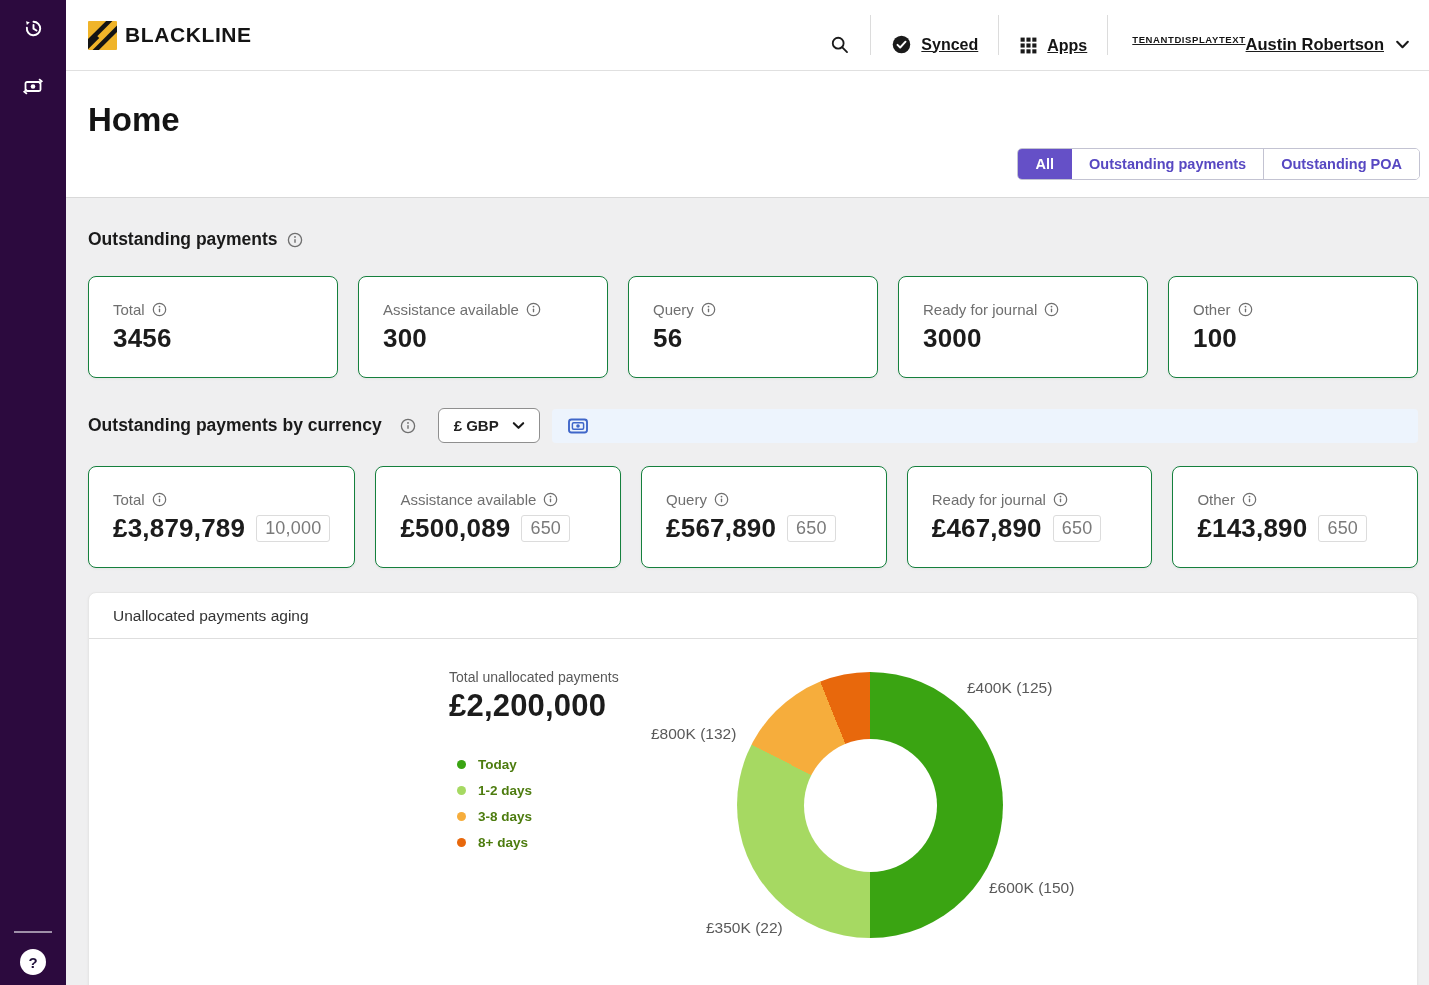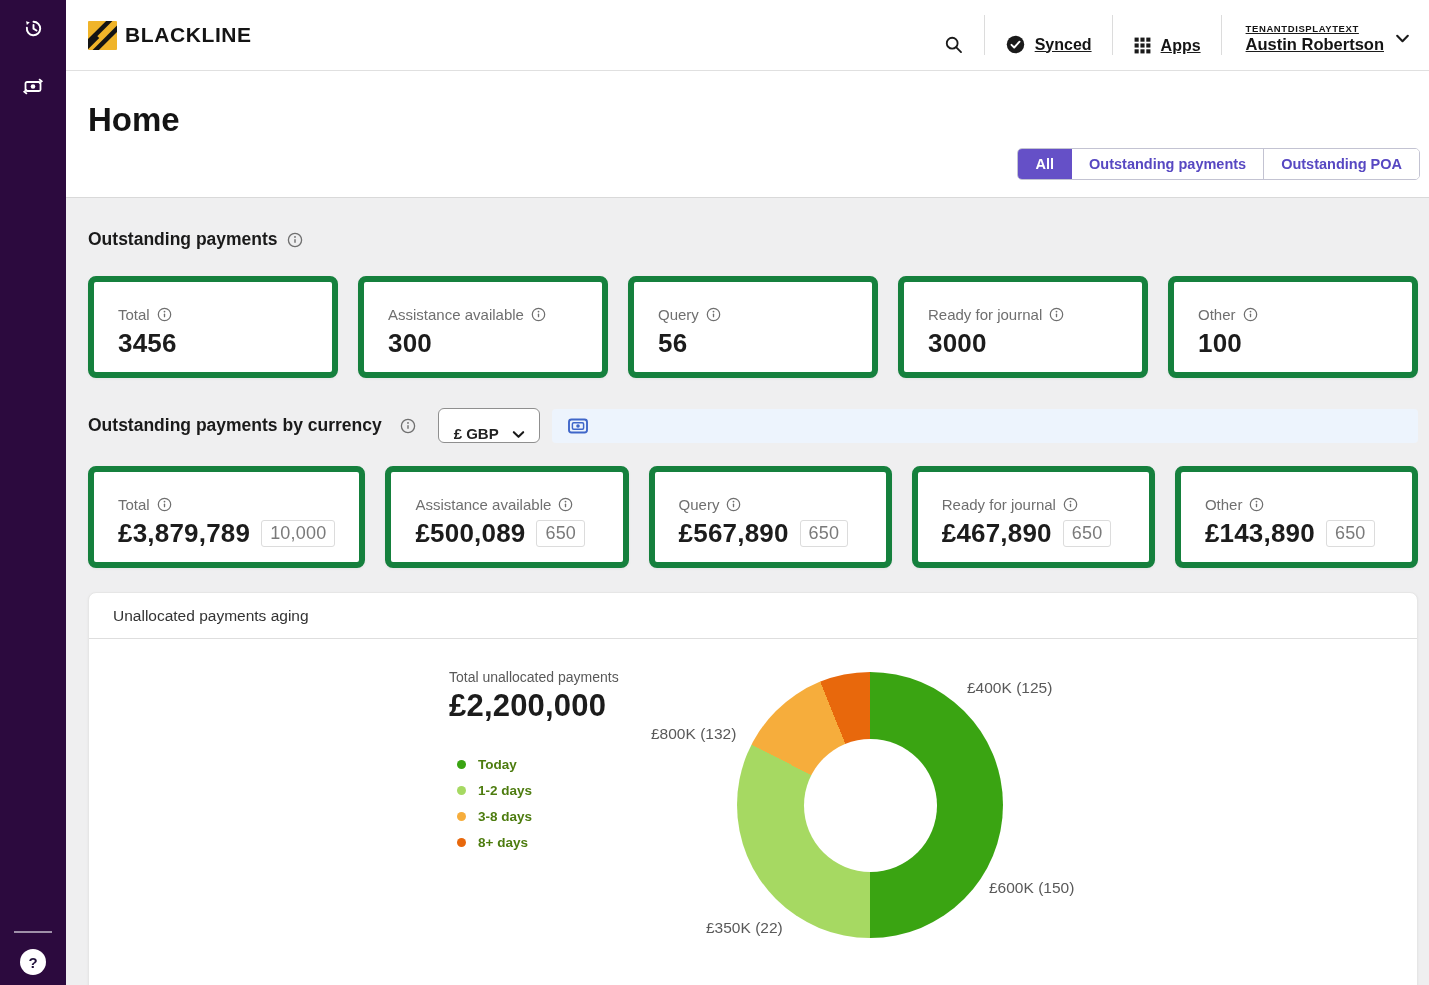--- a/index.html
+++ b/index.html
@@ -19,44 +19,44 @@
   
   .main { flex:1; display:flex; flex-direction:column; min-width:0; }
 
   .topbar { height:71px; display:flex; align-items:center; padding:0 12px 0 22px; border-bottom:1px solid #e0e0e0; background:#fff; }
   .brand { display:flex; align-items:center; gap:8px; }
   .brand-text { font-size:21px; font-weight:800; letter-spacing:.6px; color:#141414; }
   .topbar-right { margin-left:auto; display:flex; align-items:flex-end;text-decoration:underline; }
   .tb-item { display:flex; align-items:center; gap:9px; padding:0 20px; cursor:pointer; font-size:16px; font-weight:600; color:#141414; }
   .tb-divider { width:1px; height:40px; background:#dcdcdc; }
   .user-menu { display:flex; align-items:center; gap:10px; padding:0 6px 0 24px; cursor:pointer; }
-  .user-text { display:flex; flex-direction:column; line-height:1.25; }
+  .user-text { display:flex; flex-direction:row; line-height:1.25; }
   .tenant { font-size:9.5px; font-weight:700; letter-spacing:.6px; color:#141414; }
   .user-name { font-size:16.5px; font-weight:600; color:#141414; }
 
   .page-head { height:127px; position:relative; background:#fff; border-bottom:1px solid #d9d9d9; }
   .page-title { position:absolute; left:22px; top:30px; font-size:33px; font-weight:800; color:#141414; }
   .tab-group { position:absolute; right:9px; top:77px; height:32px; display:flex; border:1px solid #c3c3d2; border-radius:5px; background:#fff; overflow:hidden; }
   .tab { display:flex; align-items:center; padding:0 17px; font-size:14.5px; font-weight:600; color:#5748c2; cursor:pointer; border-right:1px solid #c3c3d2; background:#fff; }
   .tab:last-child { border-right:none; }
   .tab.active { background:#6550c7; color:#fff; border-radius:4px; margin:-1px; border:none; padding:0 19px; }
 
   .content { flex:1; background:#efeff0; padding:31px 11px 0 22px; overflow:hidden; }
   .section-title-row { display:flex; align-items:center; gap:9px; margin-bottom:26px; }
   .section-title { font-size:17.5px; font-weight:700; color:#1a1a1a; }
   .currency-row { display:flex; align-items:center; margin:30px 0 23px 0; }
   .currency-row .section-title { margin-right:18px; }
-  .dropdown { display:flex; align-items:flex-end; gap:12px; height:35px; padding:0 13px 0 15px; margin-left:22px;
+  .dropdown { display:flex; align-items:center; gap:12px; height:35px; padding:0 13px 0 15px; margin-left:22px;
     border:1px solid #8f8f8f; border-radius:6px; background:#fff; font-size:15px; font-weight:600; color:#222; cursor:pointer; }
   .banner { flex:1; margin-left:12px; height:34px; background:#edf4fd; border-radius:4px; display:flex; align-items:center; gap:13px;
     padding:0 14px; font-size:15px; color:#1e2a45; overflow:hidden; white-space:nowrap; }
 
   .cards-row { display:flex; gap:20px; margin-bottom:30px; }
   .cards-row.second { margin-bottom:24px; }
-  .card { flex:1; height:102px; background:#fff; border:6px solid #15803d; border-radius:8px; padding:24px 24px 0 24px;
+  .card { flex:1; height:102px; background:#fff; border:1px solid #15803d; border-radius:8px; padding:24px 24px 0 24px;
     box-shadow:0 1px 3px rgba(0,0,0,.05); }
   .card-label { display:flex; align-items:center; gap:7px; font-size:15px; color:#6f6f6f; }
   .card-value { margin-top:5px; font-size:26px; font-weight:700; color:#1c1c1c; display:flex; align-items:center; gap:11px; letter-spacing:.2px; }
   .badge { font-size:18px; font-weight:400; color:#7a7a7a; border:1px solid #dcdcdc; border-radius:3px; padding:2px 8px; background:#fff; }
 
   .panel { background:#fff; border:1px solid #e6e6e6; border-radius:8px 8px 0 0; height:420px; box-shadow:0 1px 3px rgba(0,0,0,.05); }
   .panel-header { height:46px; display:flex; align-items:center; padding:0 24px; border-bottom:1px solid #dedede; font-size:15.5px; color:#333; }
   .panel-body { position:relative; height:352px; }
 
   .total-block { position:absolute; left:360px; top:30px; }

